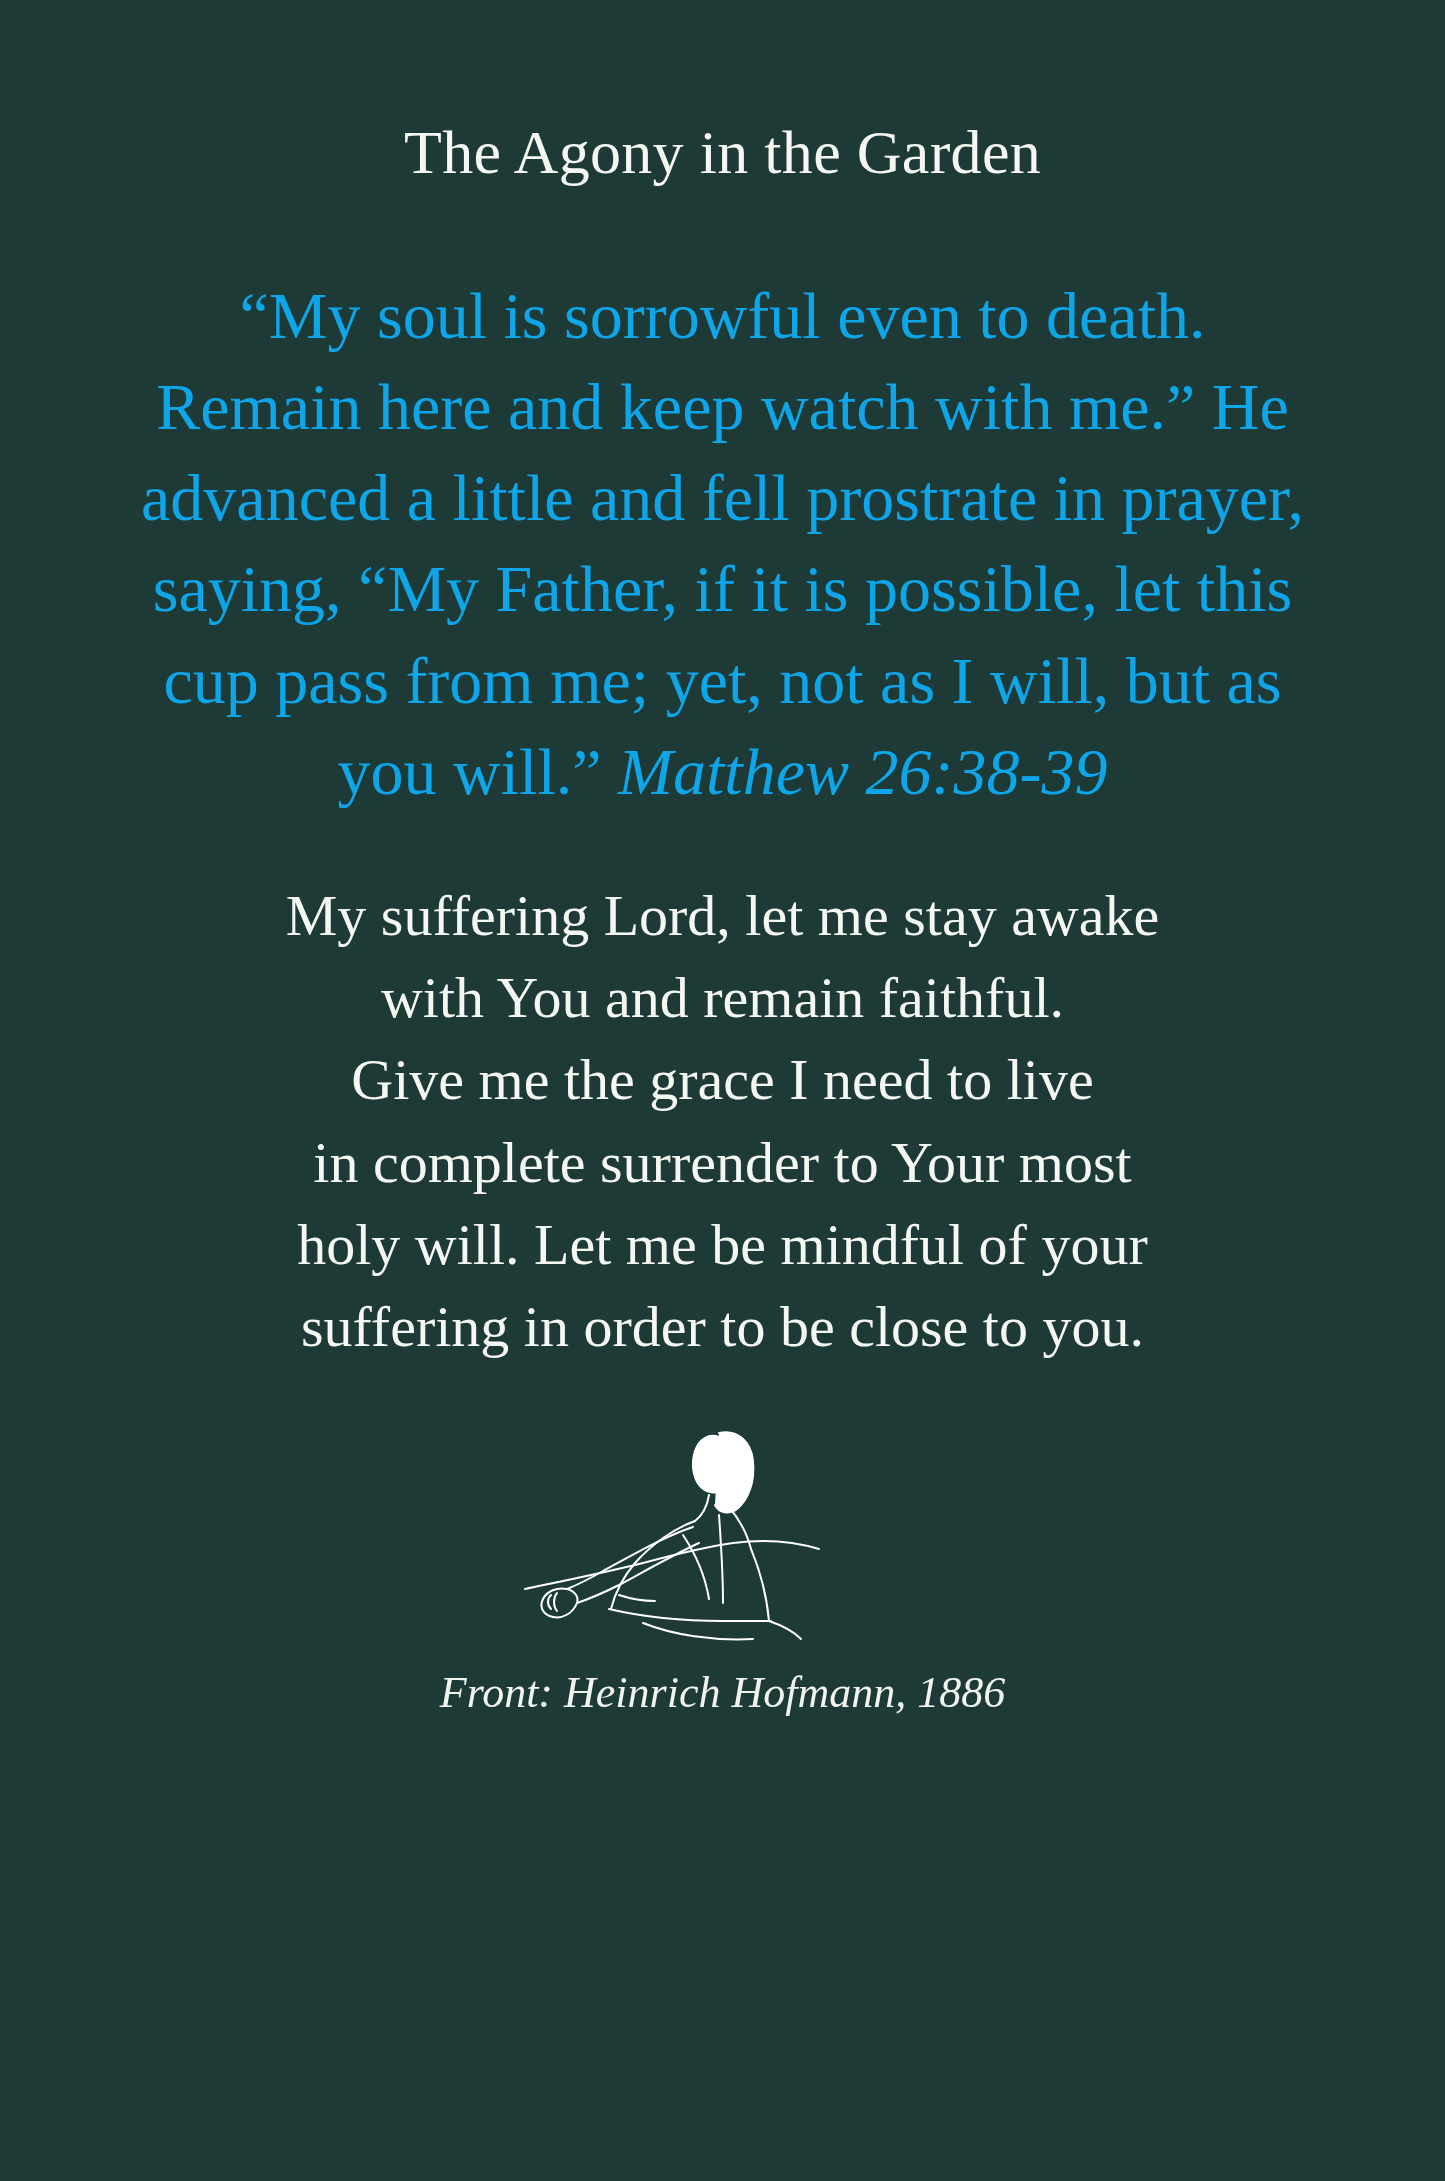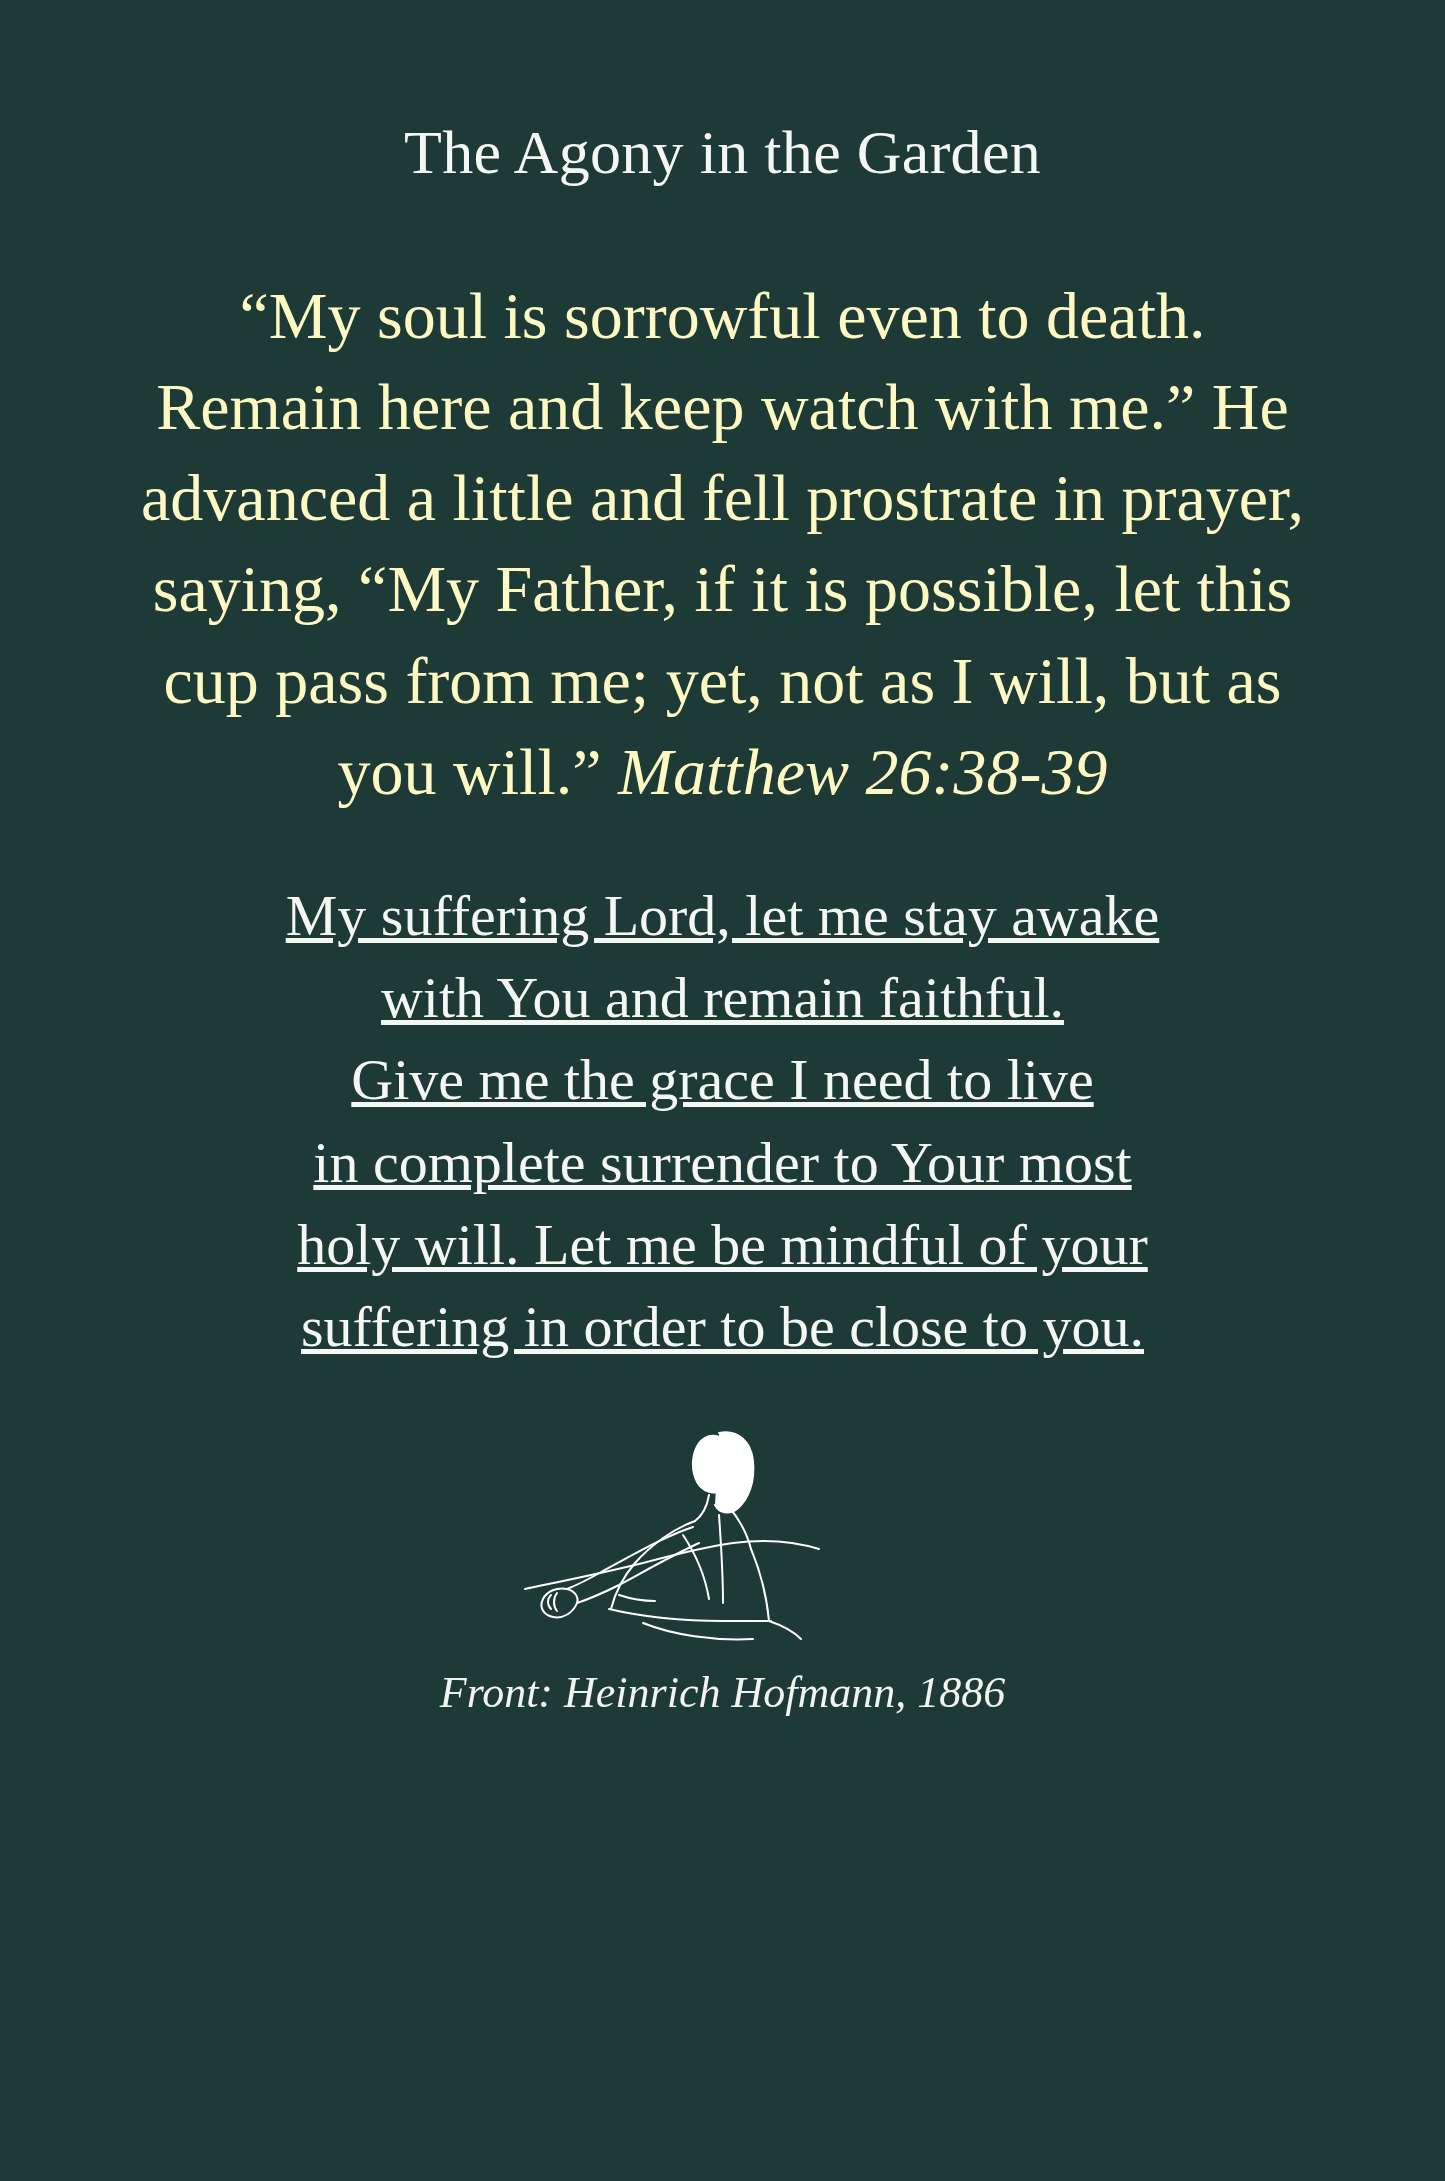--- a/index.html
+++ b/index.html
@@ -32,34 +32,33 @@
     font-weight: 400;
     text-align: center;
     color: #f5f7f3;
   }
   .scripture {
     margin-top: 84px;
     width: 1180px;
     text-align: center;
     font-size: 66px;
     line-height: 1.38;
-    color: #fef9c3;
+    color: #0ea5e9;
   }
   .scripture .ref {
     font-style: italic;
     white-space: nowrap;
   }
   .prayer {
     margin-top: 58px;
     width: 1260px;
     text-align: center;
     font-size: 58px;
     line-height: 1.42;
     color: #f5f7f3;
-    text-decoration: underline;
   }
   .prayer .line {
     display: block;
   }
   .art {
     margin-top: 34px;
     width: 420px;
     height: 250px;
     display: flex;
     align-items: center;

